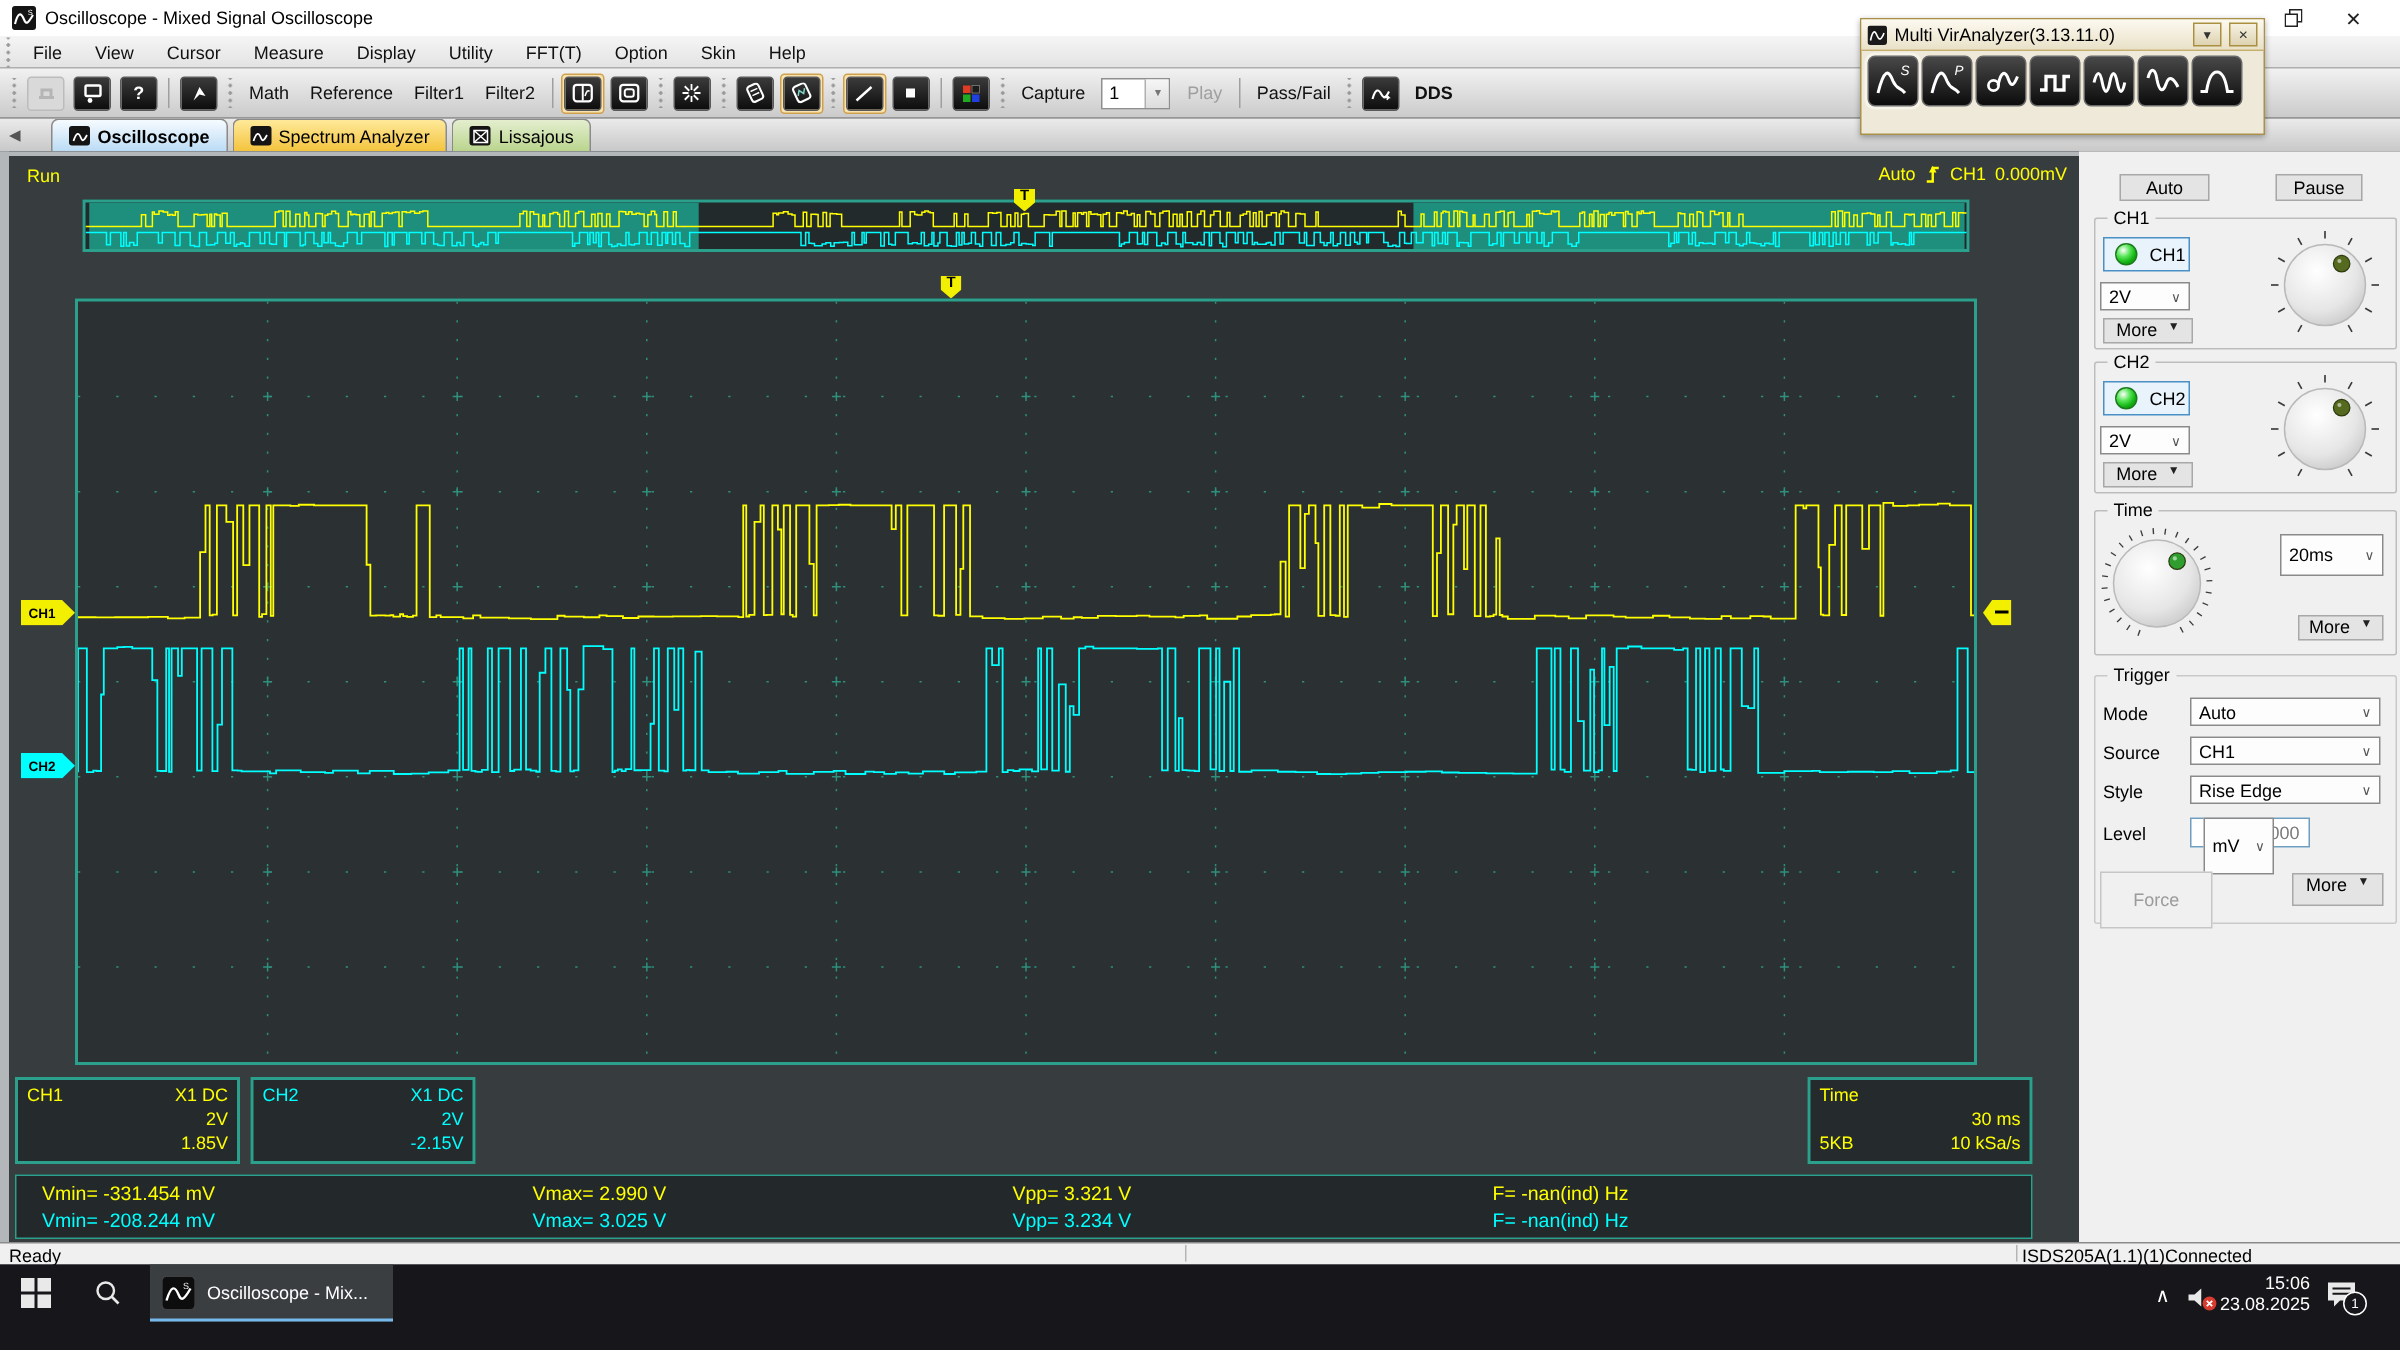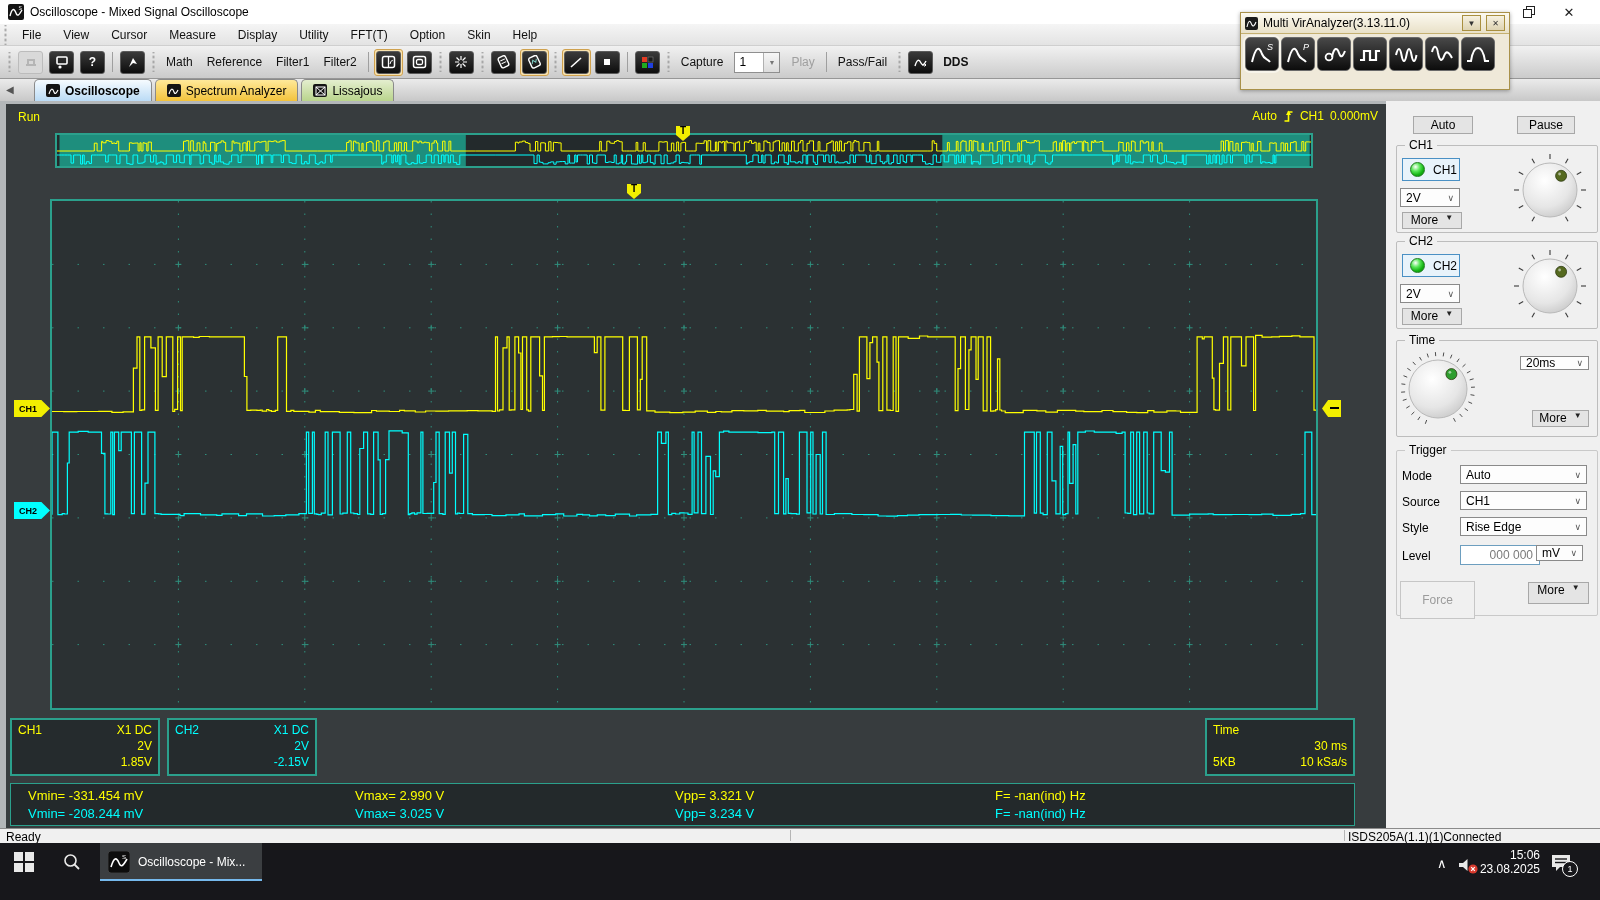--- a/index.html
+++ b/index.html
@@ -543,21 +543,21 @@
     <line x1="77.0" y1="42.3" x2="80.9" y2="42.1" stroke="#3a3a3a" stroke-width="0.9"></line>
     <line x1="76.5" y1="49.7" x2="80.4" y2="50.4" stroke="#3a3a3a" stroke-width="0.9"></line>
     <line x1="74.4" y1="56.9" x2="78.1" y2="58.5" stroke="#3a3a3a" stroke-width="0.9"></line>
     <line x1="70.7" y1="63.4" x2="73.9" y2="65.7" stroke="#3a3a3a" stroke-width="0.9"></line>
     <line x1="65.6" y1="68.9" x2="68.3" y2="71.9" stroke="#3a3a3a" stroke-width="0.9"></line>
     <line x1="59.5" y1="73.1" x2="61.4" y2="76.7" stroke="#3a3a3a" stroke-width="0.9"></line>
     <circle cx="44" cy="44" r="29" fill="url(#kgrad)" stroke="#b9b9b9" stroke-width="1"></circle>
     <circle cx="57.4" cy="29.1" r="5.5" fill="#2f9e2f" stroke="#2d3a10" stroke-width="0.8"></circle>
     <circle cx="55.9" cy="27.3" r="1.4" fill="#ffffff" opacity="0.55"></circle>
   </svg>
-<div class="abs combo" style="left:1520px;top:356px;width:69px;height:14px">
+<div class="abs combo" style="left:1520px;top:356px;width:69px;height:28px">
   <span>20ms</span>
   <span class="chev">∨</span>
 </div>
 <div class="abs morebtn" style="left:1532px;top:410px;width:57px;height:17px">
   <span>More</span>
   <span class="tri">▼</span>
 </div>
 
 <div class="abs group" style="left:1396px;top:450px;width:202px;height:166px;border-color:#c9c9c9">
   <span class="glabel">Trigger</span>
@@ -572,21 +572,21 @@
   <span>CH1</span>
   <span class="chev">∨</span>
 </div>
 <div class="abs rlabel" style="left:1402px;top:521px">Style</div>
 <div class="abs combo" style="left:1460px;top:517px;width:127px;height:19px">
   <span>Rise Edge</span>
   <span class="chev">∨</span>
 </div>
 <div class="abs rlabel" style="left:1402px;top:549px">Level</div>
 <div class="abs lvlinput" style="left:1460px;top:545px;width:80px;height:20px">000 000</div>
-<div class="abs combo" style="left:1536px;top:545px;width:47px;height:16px">
+<div class="abs combo" style="left:1469px;top:545px;width:47px;height:38px">
   <span>mV</span>
   <span class="chev">∨</span>
 </div>
 <div class="abs wbtn dis" style="left:1400px;top:581px;width:75px;height:38px">Force</div>
 <div class="abs morebtn" style="left:1528px;top:582px;width:61px;height:22px">
   <span>More</span>
   <span class="tri">▼</span>
 </div>
 
 <div class="abs statusbar"></div>

